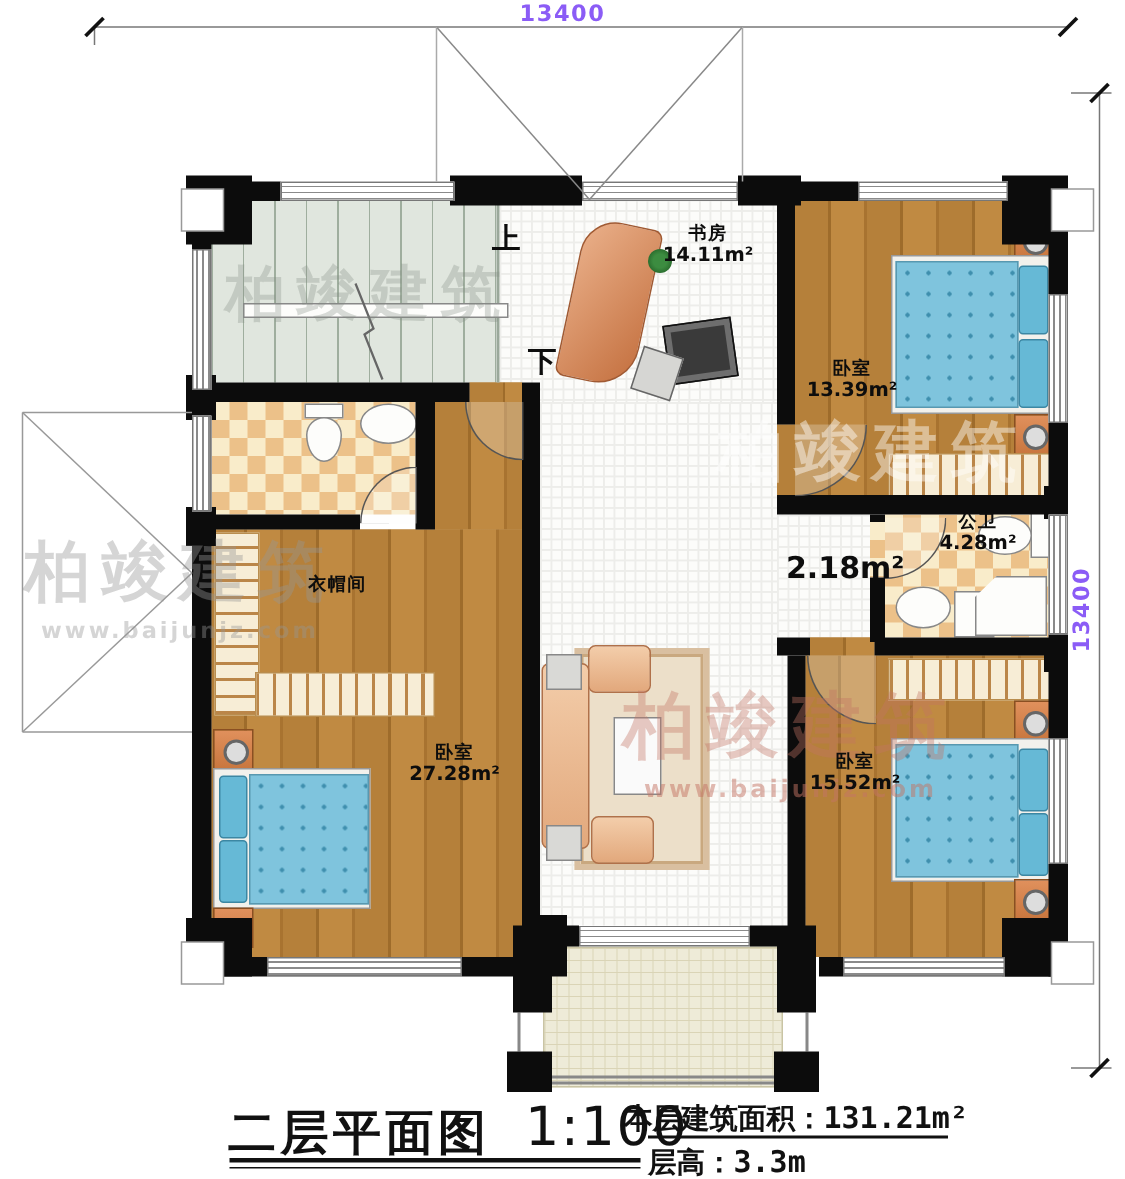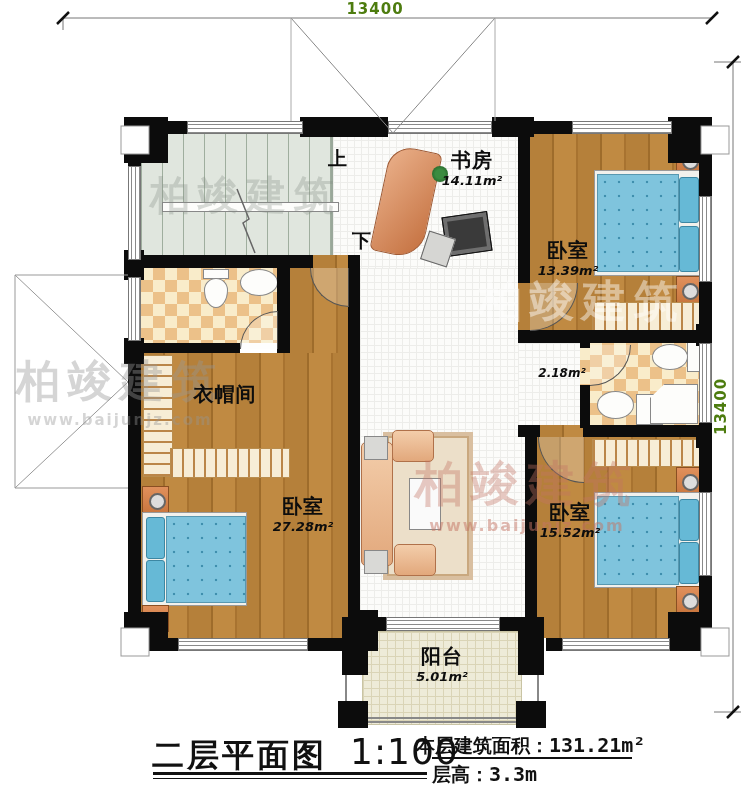--- a/index.html
+++ b/index.html
@@ -42,24 +42,24 @@
   .nstand{background:linear-gradient(#e0905c,#c9773f);border:1px solid #8a4f22;}
   .nstand i{position:absolute;left:50%;top:50%;width:13px;height:13px;margin:-7px 0 0 -7px;
       border:2px solid #666;border-radius:50%;background:#ddd;display:block;}
   .sofa{background:linear-gradient(#f3cdaa,#e2a87c);border:1px solid #b0714a;border-radius:5px;}
   .rug{background:#ecdfc9;border:4px solid #d9bfa0;box-shadow:inset 0 0 0 2px #c9a87f;}
   .ctable{background:#fafafa;border:1px solid #888;}
   .stable{background:#d9d9d6;border:1px solid #888;}
   .white-fix{background:#fdfdfb;border:1px solid #888;}
   
   .rl{position:absolute;z-index:7;text-align:center;color:#0d0d0d;font-weight:700;line-height:1.25;}
-  .rl .nm{font-size:20px;letter-spacing:1px;}
-  .rl .ar{font-size:13px;font-style:italic;}
+  .rl .nm{font-size:12px;letter-spacing:1px;}
+  .rl .ar{font-size:13px;}
   .big-cn{position:absolute;z-index:7;color:#0d0d0d;font-weight:700;font-size:19px;}
-  .dim{position:absolute;z-index:7;color:#4d7c0f;font-weight:700;font-size:15px;letter-spacing:1px;}
+  .dim{position:absolute;z-index:7;color:#8b5cf6;font-weight:700;font-size:15px;letter-spacing:1px;}
   
   .wm{position:absolute;z-index:6;pointer-events:none;font-weight:700;white-space:nowrap;text-align:center;}
   .wm .b{display:block;letter-spacing:8px;}
   .wm .u{display:block;letter-spacing:2px;font-weight:600;}
   
   .ft{position:absolute;z-index:8;color:#111;}
 </style>
 </head>
 <body>
 
@@ -266,39 +266,39 @@
     <div class="nm">卧室</div>
     <div class="ar">13.39m²</div>
   </div>
 
 
   <div class="rl" style="left:182px;top:382px;width:86px;">
     <div class="nm">衣帽间</div>
   </div>
 
   <div class="rl" style="left:524px;top:366px;width:76px;">
-    <div class="ar" style="font-size:12px;">2.18m²</div>
-  </div>
-
+    <div class="ar" style="font-size:20px;">2.18m²</div>
+  </div>
+
+  <div class="rl" style="left:612px;top:340px;width:80px;">
+    <div class="nm">公卫</div>
+    <div class="ar">4.28m²</div>
+  </div>
 
 
   <div class="rl" style="left:256px;top:494px;width:94px;">
     <div class="nm">卧室</div>
     <div class="ar">27.28m²</div>
   </div>
 
   <div class="rl" style="left:522px;top:500px;width:96px;">
     <div class="nm">卧室</div>
     <div class="ar">15.52m²</div>
   </div>
 
-  <div class="rl" style="left:398px;top:644px;width:88px;">
-    <div class="nm">阳台</div>
-    <div class="ar">5.01m²</div>
-  </div>
 
   <div class="ft" style="left:152px;top:734px;font-size:32px;font-weight:600;letter-spacing:3px;">二层平面图</div>
   <div class="ft" style="left:153px;top:772px;width:274px;height:3px;background:#111;"></div>
   <div class="ft" style="left:153px;top:778px;width:274px;height:1px;background:#111;"></div>
   <div class="ft" style="left:350px;top:731px;font-size:36px;letter-spacing:1px;">1:100</div>
   <div class="ft" style="left:416px;top:733px;font-size:19px;font-weight:600;">
     <span>本层建筑面积：</span><span style="font-family:'DejaVu Sans Mono',monospace;font-size:20px;">131.21m²</span>
   </div>
   <div class="ft" style="left:432px;top:757px;width:200px;height:2px;background:#111;"></div>
   <div class="ft" style="left:432px;top:762px;font-size:19px;font-weight:600;">

